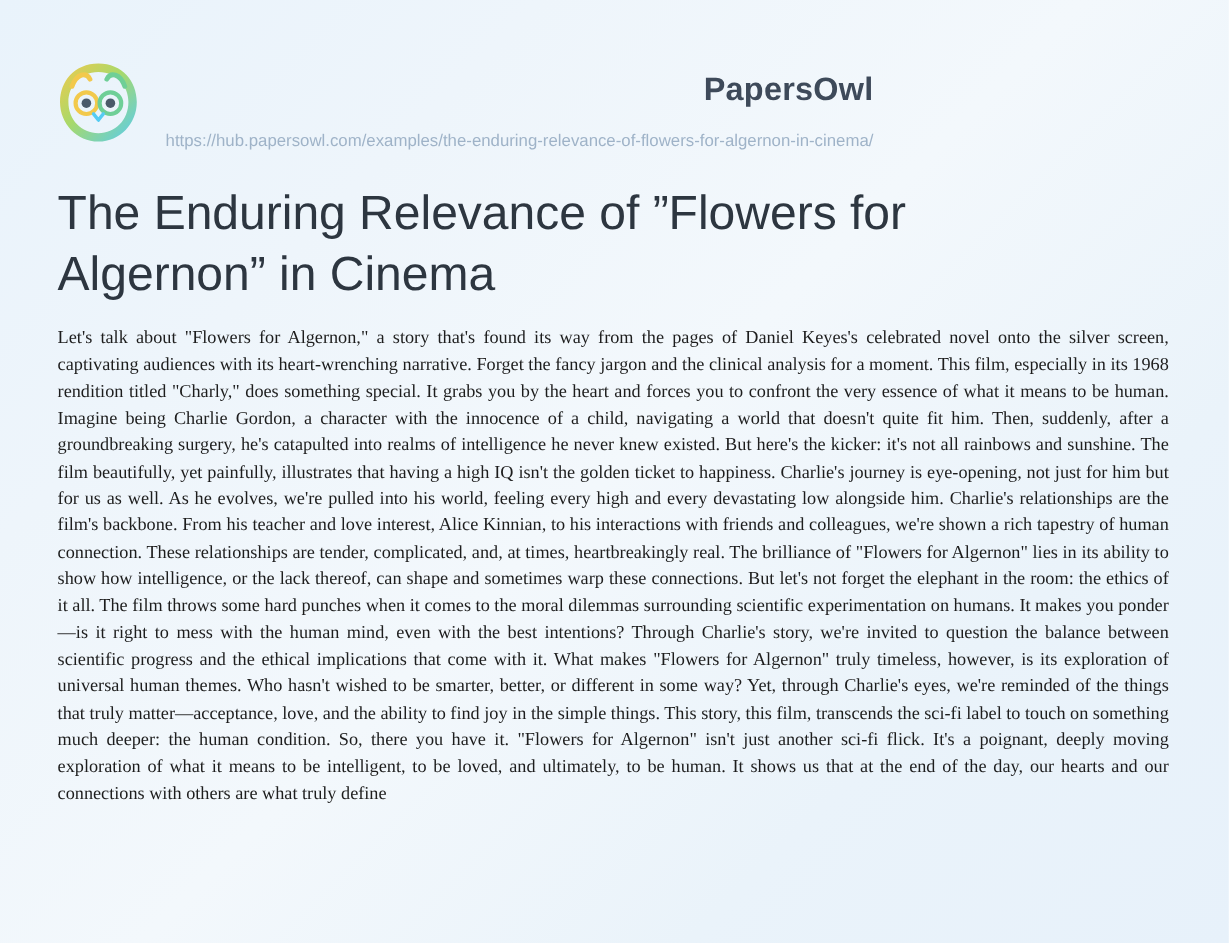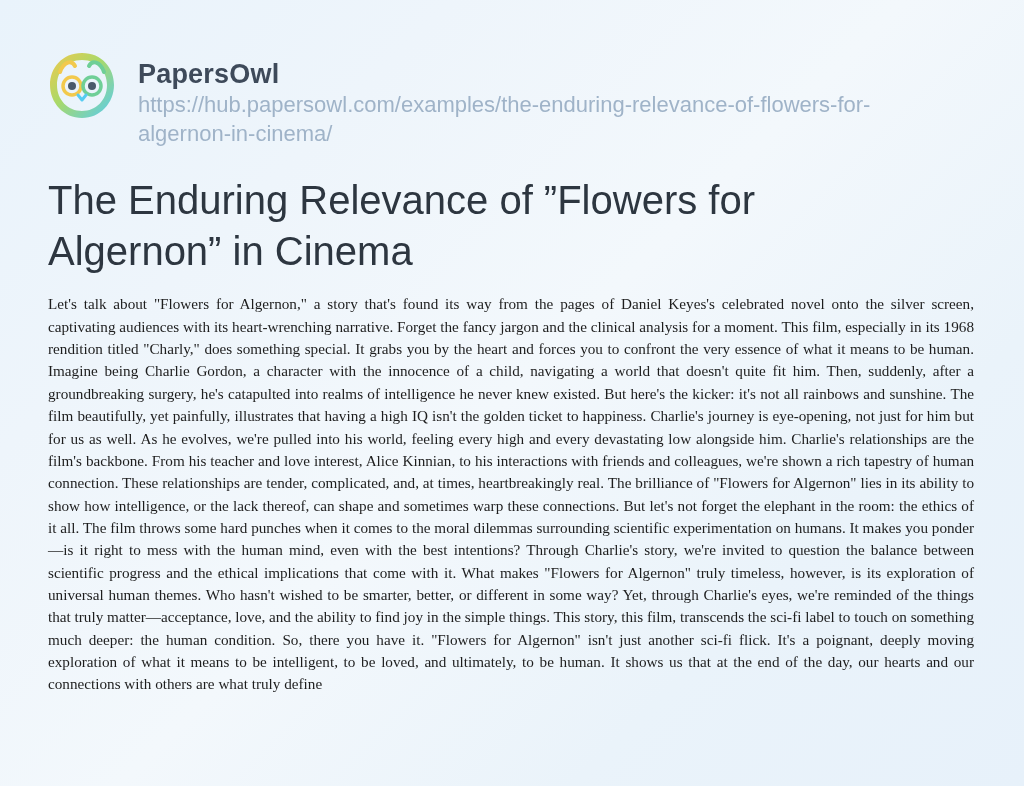--- a/index.html
+++ b/index.html
@@ -32,35 +32,36 @@
     flex: 0 0 76px;
     position: relative;
     margin-top: 2px;
   }
   .logo-mark svg {
     display: block;
   }
   .brand-block {
     padding-top: 14px;
     min-width: 0;
+    text-align: right;
   }
   .brand-name {
     font-family: "Liberation Sans", sans-serif;
     font-size: 27px;
     font-weight: bold;
     color: #3e4a5a;
     letter-spacing: 0.2px;
     line-height: 1.1;
   }
   .brand-url {
     font-family: "Liberation Sans", sans-serif;
-    font-size: 22px;
+    font-size: 14px;
     color: #9fb3c8;
     line-height: 1.35;
-    margin-top: 0;
+    margin-top: 18px;
     max-width: 740px;
     word-break: break-word;
   }
   .doc-title {
     font-family: "Liberation Sans", sans-serif;
     font-size: 40px;
     font-weight: normal;
     color: #2d3640;
     line-height: 1.28;
     margin: 0 0 16px 4px;

